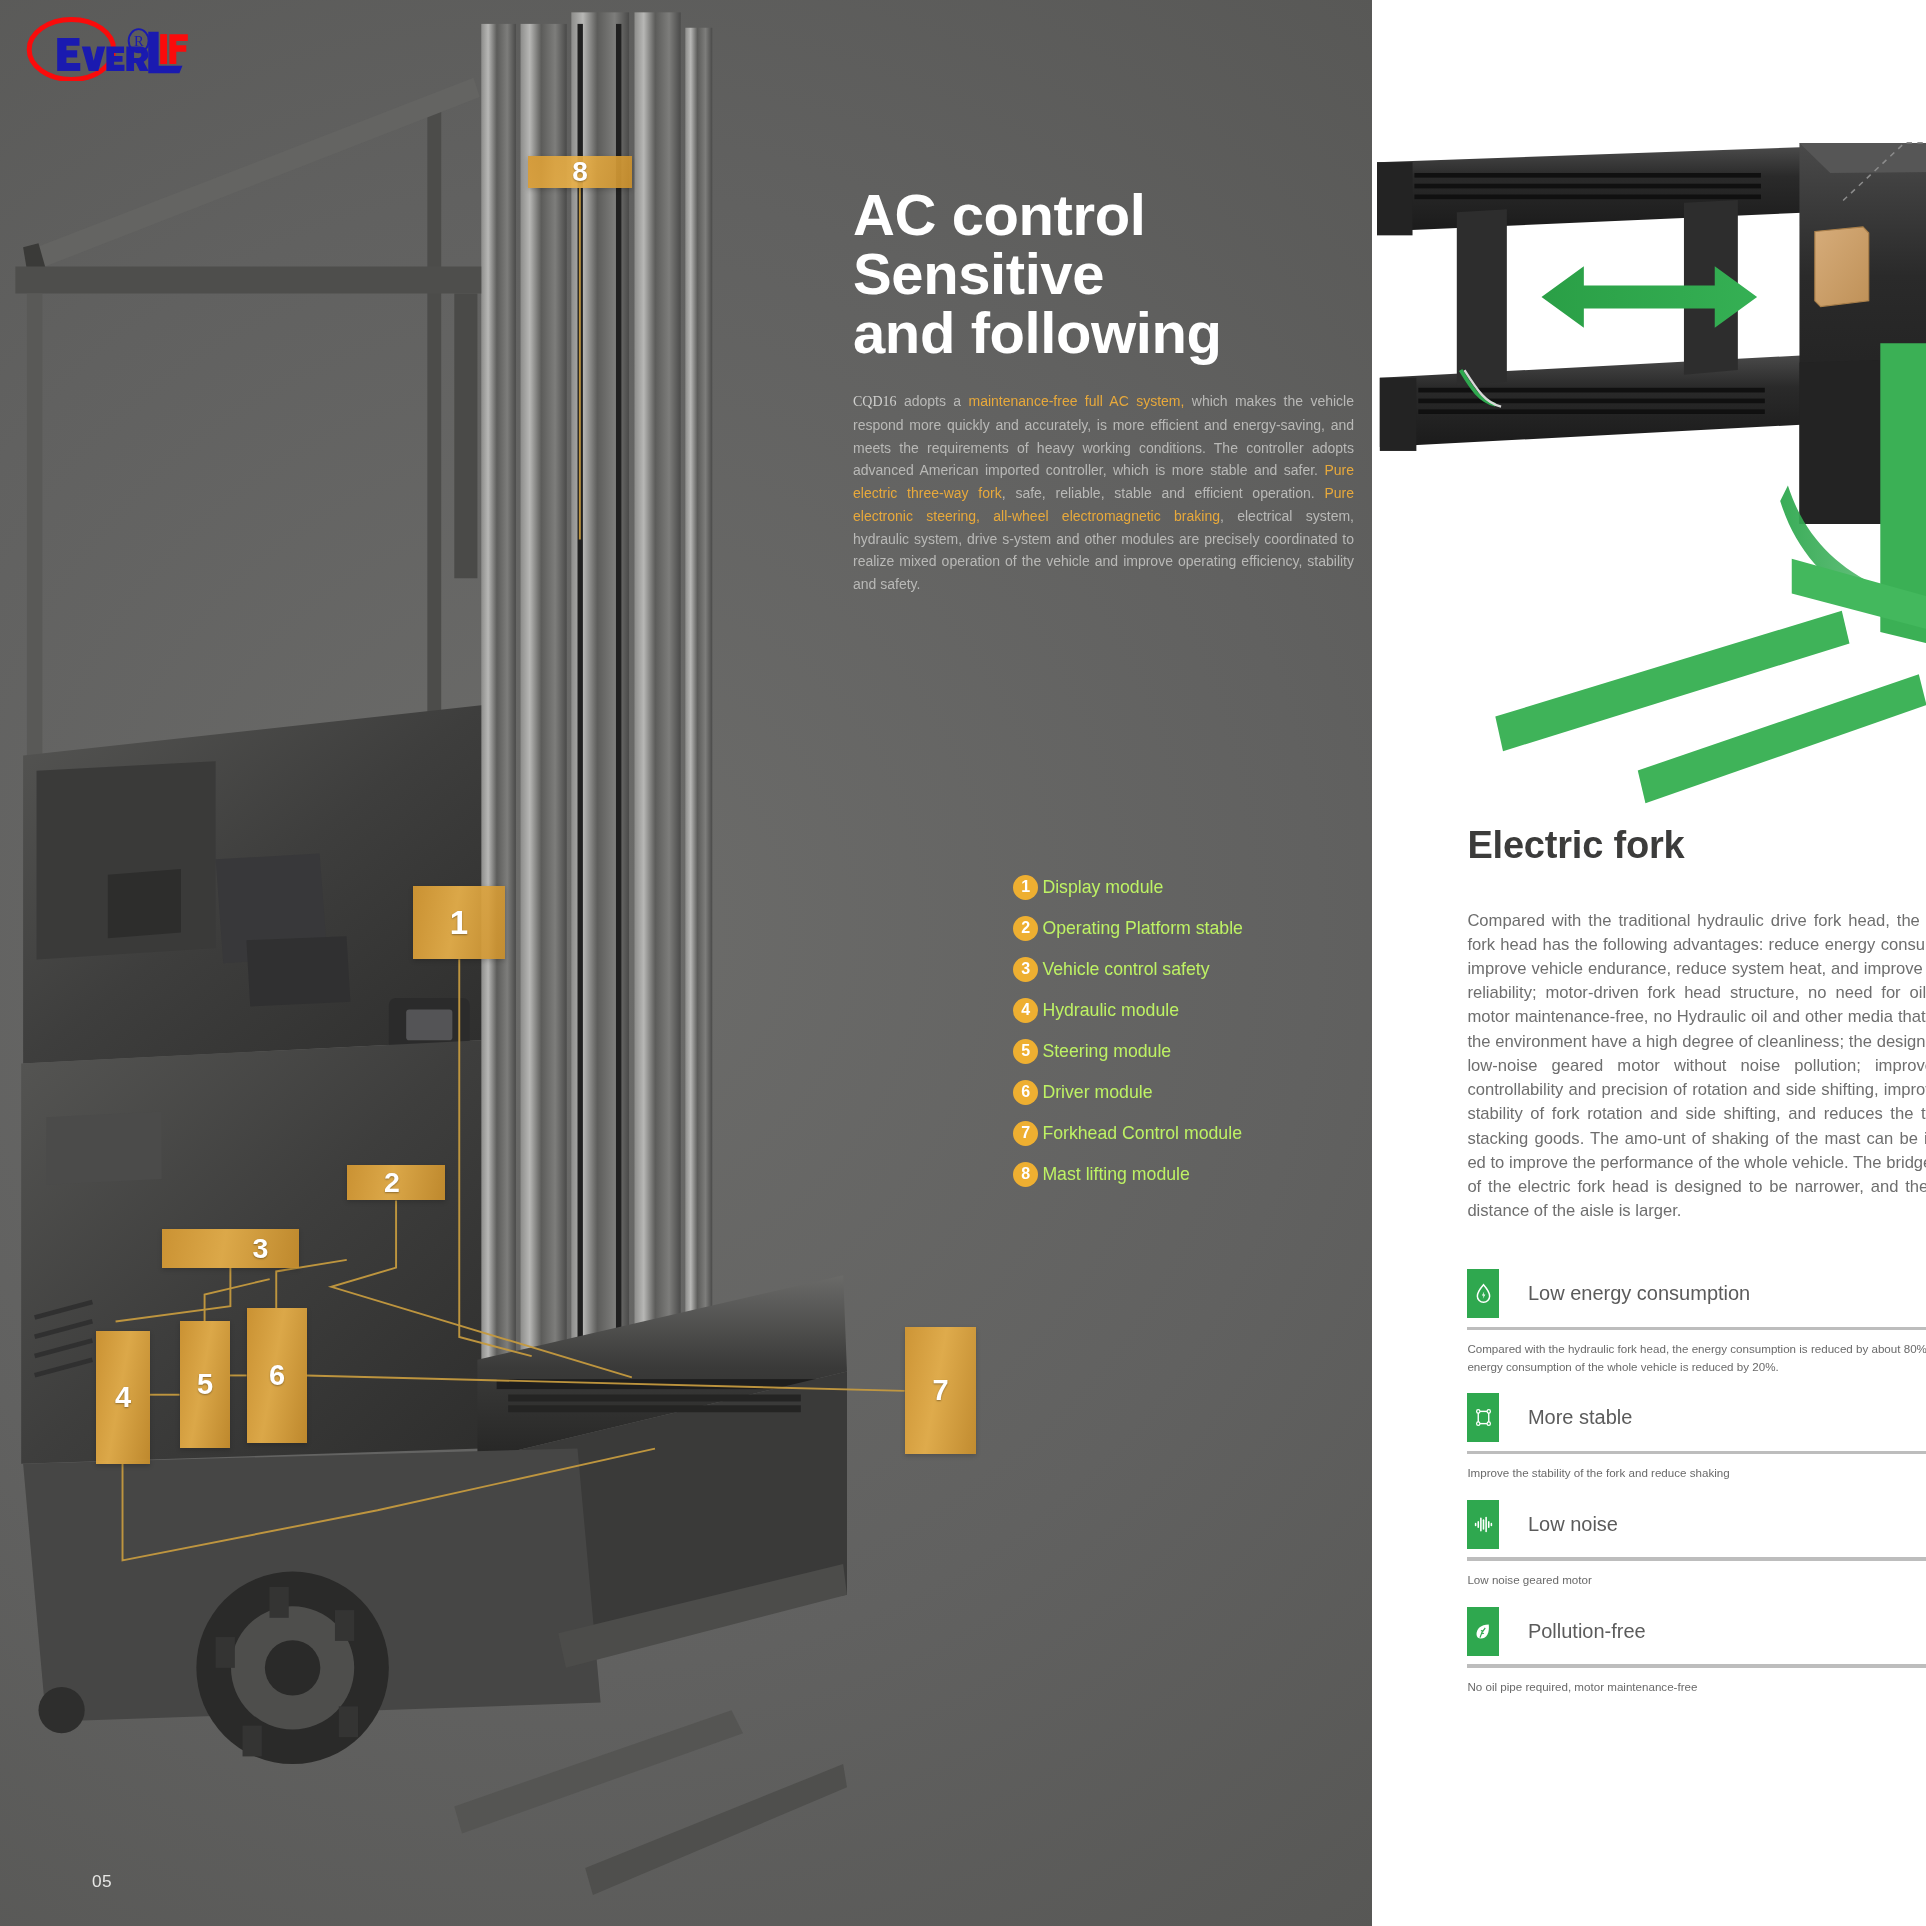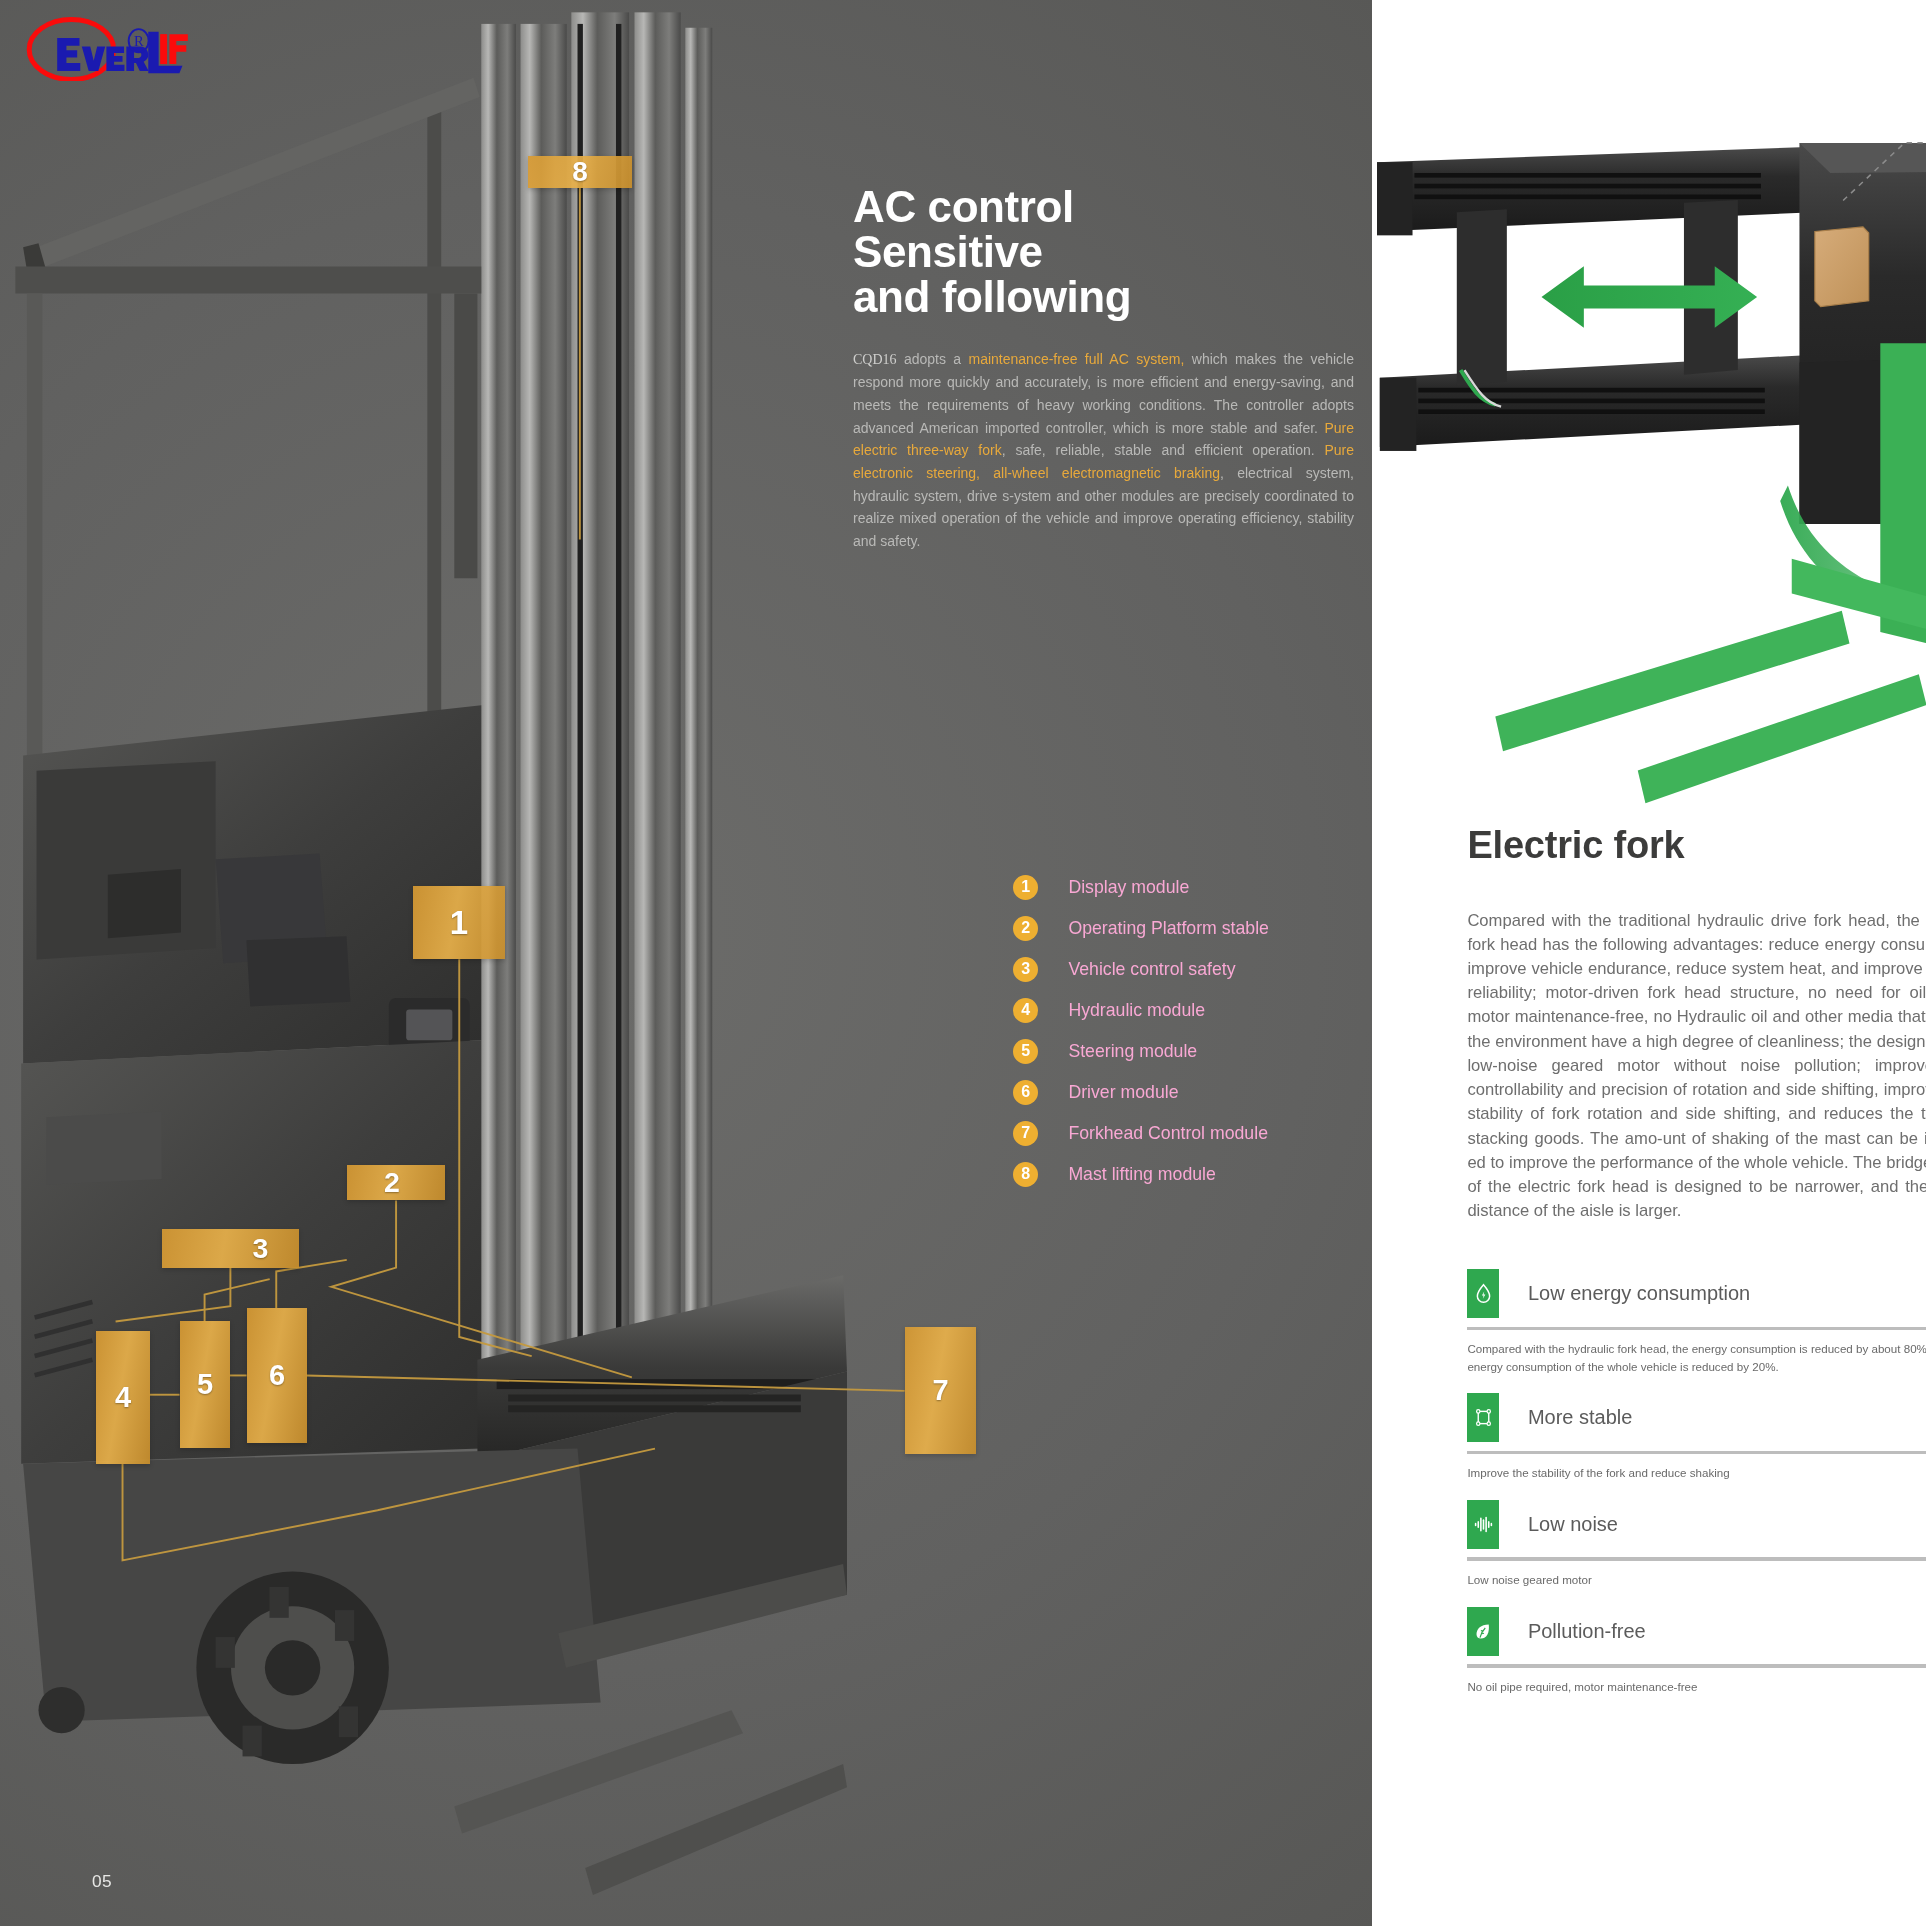--- a/index.html
+++ b/index.html
@@ -50,40 +50,40 @@
   .cl-6 { left: 247px; top: 1308px; width: 60px; height: 135px; font-size: 29px; }
   .cl-7 { left: 905px; top: 1327px; width: 71px; height: 127px; font-size: 29px; }
   .cl-8 { left: 528px; top: 156px; width: 104px; height: 32px; font-size: 28px; }
 
   
   #callout-lines { position: absolute; inset: 0; z-index: 6; pointer-events: none; }
 
   
   #left-copy { position: absolute; left: 853px; top: 185px; width: 501px; z-index: 10; }
   h1.headline {
-    color: #ffffff; font-size: 44px; line-height: 1.02; font-weight: 700;
+    color: #ffffff; font-size: 58px; line-height: 1.02; font-weight: 700;
     letter-spacing: -0.4px; margin-bottom: 28px;
   }
   p.lead {
     color: #b9b9b7; font-size: 14px; line-height: 1.62; text-align: justify;
   }
   p.lead .hl { color: #e8a93b; }
   p.lead .model { color: #cfcfcd; font-family: "Liberation Serif", serif; }
 
   
   #module-list { position: absolute; left: 1013px; top: 867px; width: 354px; z-index: 10; }
   .mod-row { display: flex; align-items: center; height: 41px; }
   .mod-num {
     width: 25.4px; height: 25.4px; border-radius: 50%;
     background: #eeaf31; color: #ffffff;
     font-size: 16px; font-weight: 600;
     display: flex; align-items: center; justify-content: center;
     flex: 0 0 25.4px;
   }
-  .mod-label { color: #f9a8d4; font-size: 17.7px; margin-left: 30px; }
+  .mod-label { color: #bef264; font-size: 17.7px; margin-left: 4px; }
 
   .page-num-left {
     position: absolute; left: 92px; bottom: 45px; z-index: 10;
     color: #e7e7e5; font-size: 17.3px; letter-spacing: 0.4px;
   }
 
   
   #gutter { flex: 0 0 5.4px; height: 1937px; background: #ffffff; }
 
   

